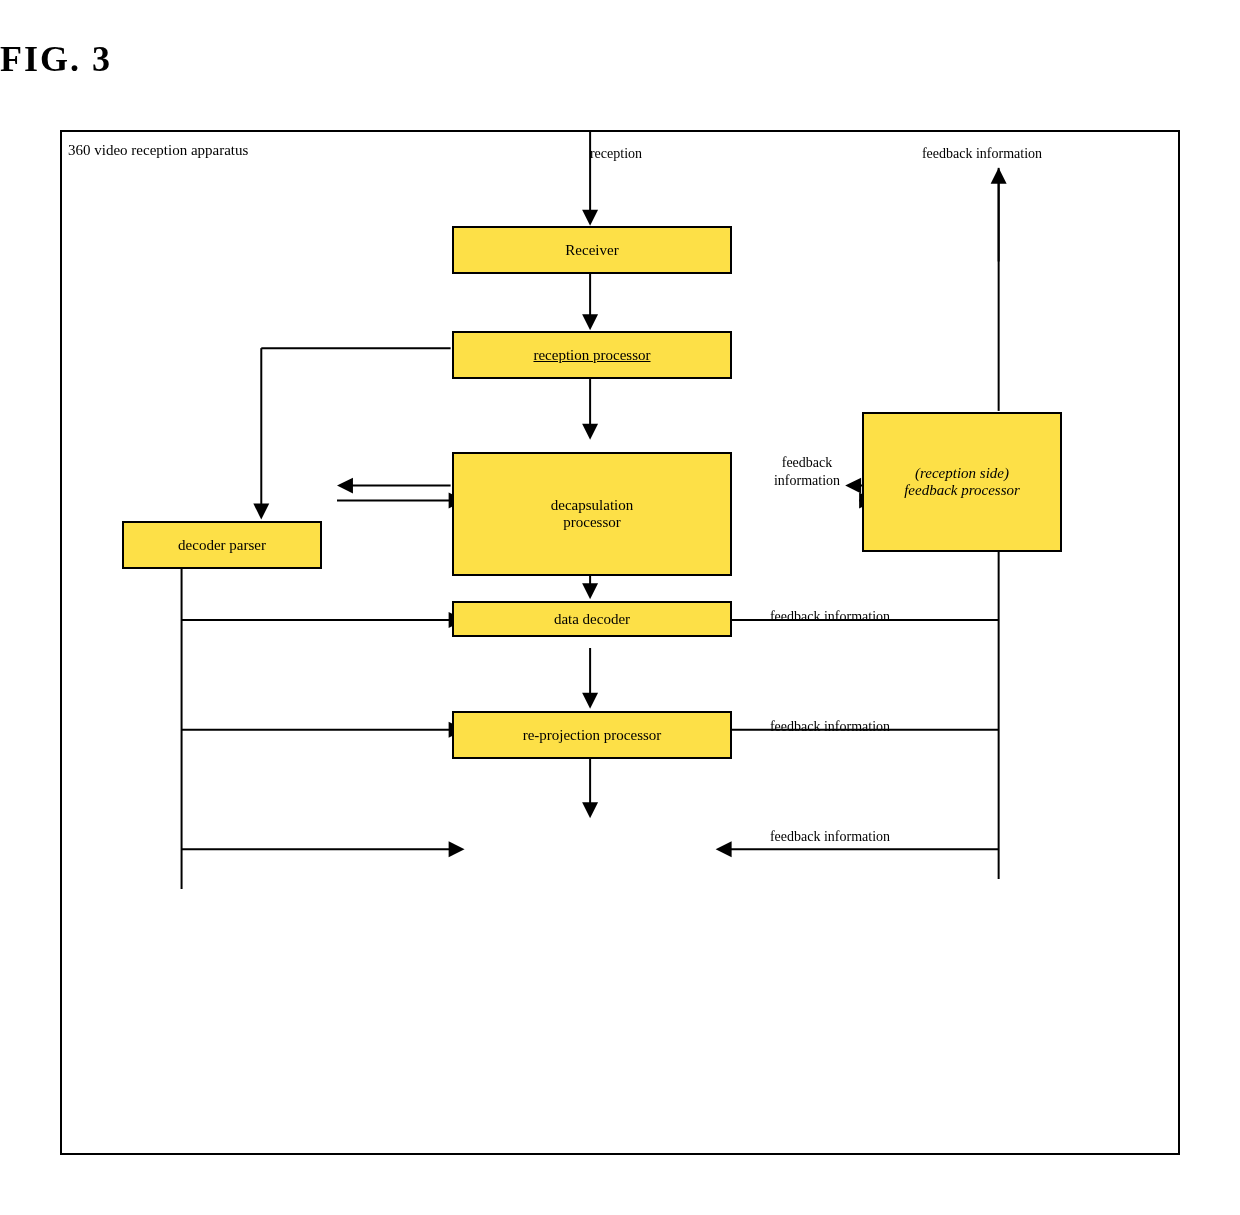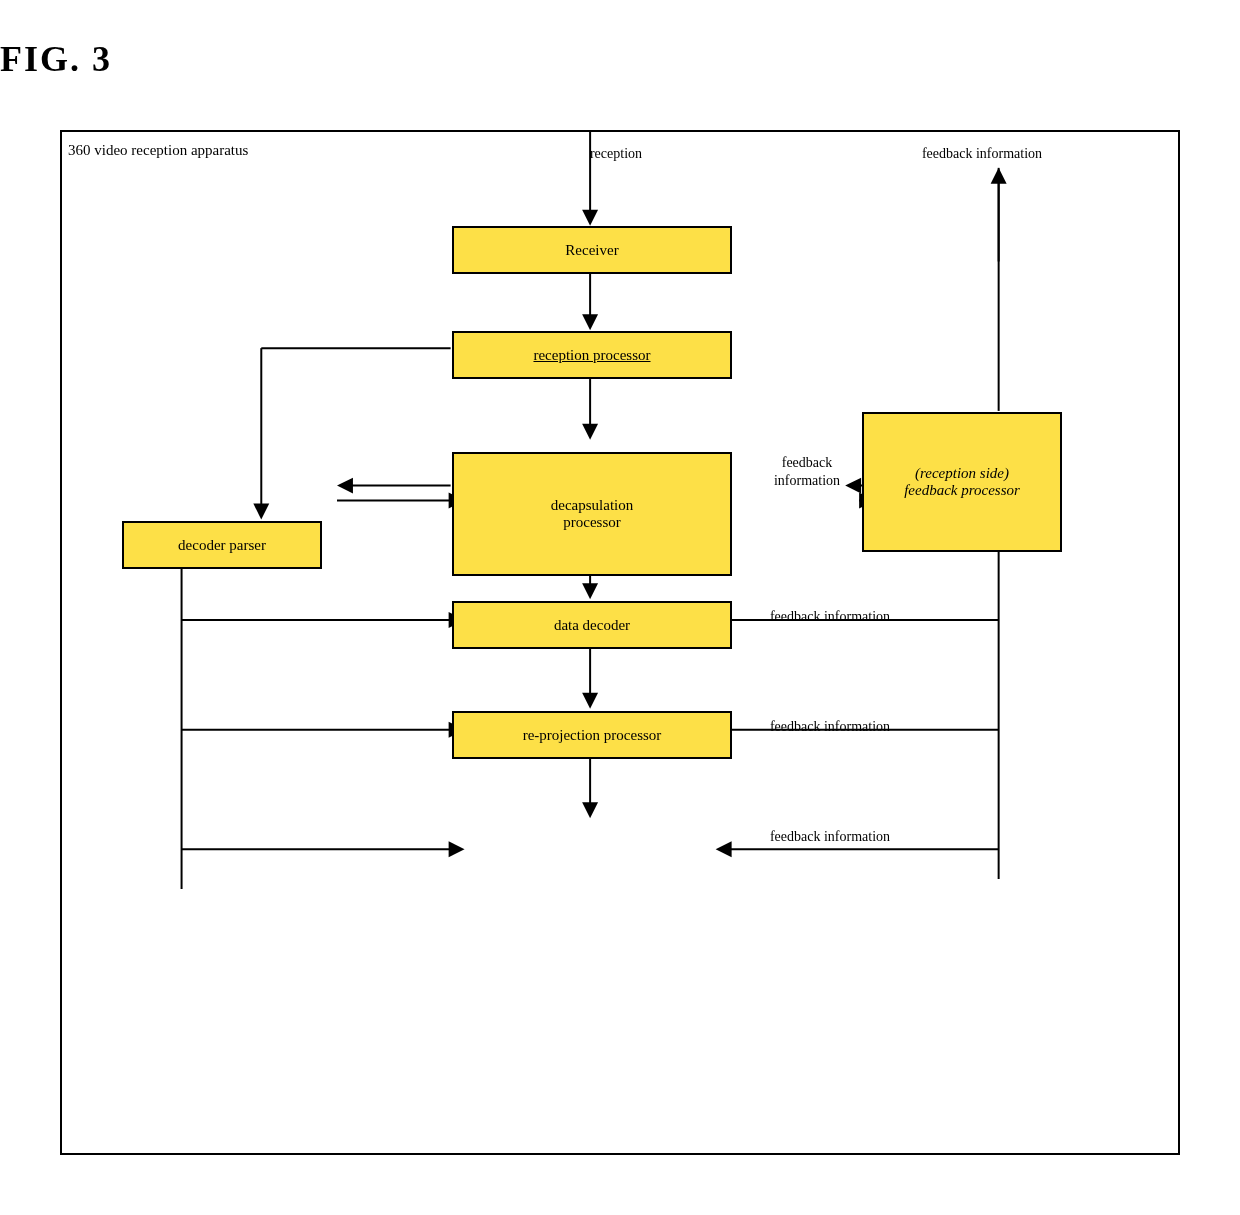--- a/index.html
+++ b/index.html
@@ -136,21 +136,21 @@
 
   <div class="box" style="left:390px; top:94px; width:280px; height:48px;">Receiver</div>
 
   <div class="box" style="left:390px; top:199px; width:280px; height:48px;text-decoration:underline;">reception processor</div>
 
   <div class="box" style="left:390px; top:309px; width:280px; height:124px; white-space:pre-line;margin-top:11px;">decapsulation
 processor</div>
 
   <div class="box" style="left:60px; top:389px; width:200px; height:48px;">decoder parser</div>
 
-  <div class="box" style="left:390px; top:469px; width:280px; height:48px;">data decoder</div>
+  <div class="box" style="left:390px; top:469px; width:280px; height:36px;">data decoder</div>
 
   <div class="box" style="left:390px; top:579px; width:280px; height:48px;">re-projection processor</div>
 
 
   <div class="box" style="left:800px; top:280px; width:200px; height:140px; white-space:pre-line;font-style:italic;">(reception side)
 feedback processor</div>
 
   <div class="label-text" style="top:14px; left:494px; width:120px;">reception</div>
 
   <div class="label-text" style="top:14px; left:820px; width:200px;">feedback information</div>

